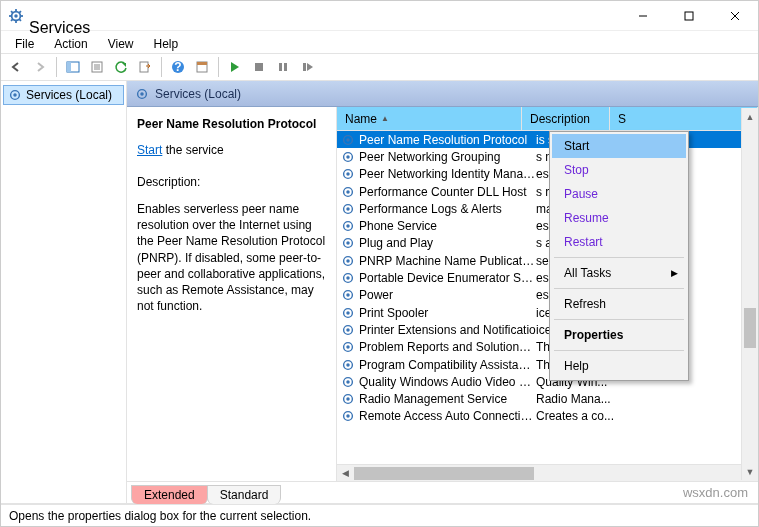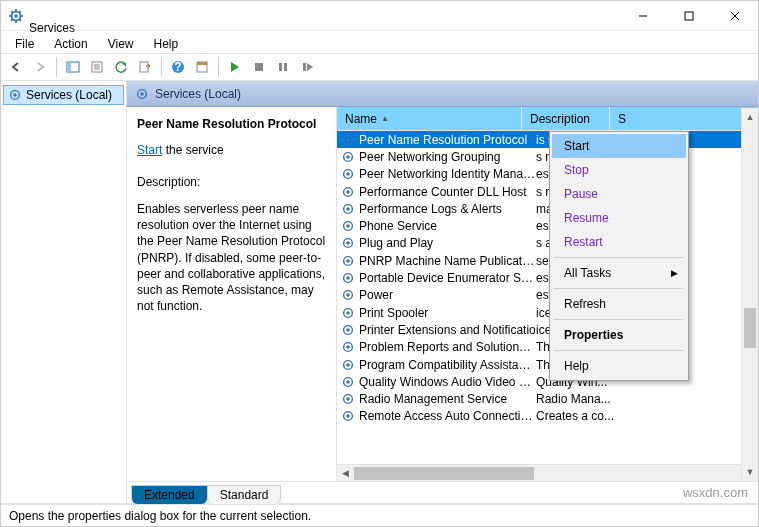--- a/index.html
+++ b/index.html
@@ -1,20 +1,20 @@
 <!DOCTYPE html>
 <html><head>
 <meta charset="utf-8">
 <style>
 * { box-sizing: border-box; margin: 0; padding: 0; font-family: "Segoe UI", Tahoma, sans-serif; font-size: 12px; }
 html, body { height: 100%; background: #fff; }
 .window { width: 759px; height: 527px; border: 1px solid #ccc; display: flex; flex-direction: column; background: #fff; position: relative; }
 .titlebar { height: 30px; display: flex; align-items: center; padding: 0 0 0 8px; border-bottom: 1px solid #eee; }
 .titlebar .icon-gear { margin-right: 6px; }
-.titlebar .title { flex: 1; font-size: 12px; margin-top: 24px; }
+.titlebar .title { flex: 1; font-size: 16px; margin-top: 24px; }
 .titlebar .winbtn { width: 46px; height: 30px; display: flex; align-items: center; justify-content: center; }
 .menubar { height: 22px; display: flex; align-items: flex-end; padding: 0 4px; }
 .menubar .menu-item { padding: 2px 10px; }
 .toolbar { height: 28px; display: flex; align-items: center; padding: 2px 4px; border-top: 1px solid #e3e3e3; border-bottom: 1px solid #e3e3e3; gap: 2px; }
 .toolbar .tbtn { width: 22px; height: 22px; display: flex; align-items: center; justify-content: center; border: 1px solid transparent; }
 .toolbar .sep { width: 1px; height: 20px; background: #ccc; margin: 0 3px; }
 .body-row { flex: 1; display: flex; min-height: 0; border-bottom: 1px solid #e3e3e3; }
 .leftnav { width: 126px; border-right: 1px solid #e3e3e3; padding: 4px 2px; }
 .leftnav .node { display: flex; align-items: center; padding: 2px 4px; gap: 4px; border: 1px solid #78aee5; background: #cce8ff; }
 .mainpane { flex: 1; display: flex; flex-direction: column; min-width: 0; }
@@ -43,21 +43,21 @@
 .scrollbar-v { position: absolute; right: 0; top: 1px; bottom: 1px; width: 17px; background: #f0f0f0; border-left: 1px solid #e3e3e3; }
 .scrollbar-v .thumb { position: absolute; left: 2px; right: 2px; top: 200px; height: 40px; background: #c2c2c2; }
 .scrollbar-v .arrow { position: absolute; left: 0; right: 0; height: 17px; display: flex; align-items: center; justify-content: center; font-size: 9px; color: #666; }
 .scrollbar-v .arrow.up { top: 0; }
 .scrollbar-v .arrow.dn { bottom: 0; }
 .hscroll { height: 17px; background: #f0f0f0; border-top: 1px solid #e3e3e3; display: flex; align-items: center; }
 .hscroll .ha { width: 17px; height: 17px; display: flex; align-items: center; justify-content: center; font-size: 9px; color: #666;}
 .hscroll .htrack { flex: 1; position: relative; height: 17px; }
 .hscroll .hthumb { position: absolute; left: 0; width: 180px; top: 2px; bottom: 2px; background: #c2c2c2; }
 .tabs-row { height: 22px; display: flex; align-items: flex-end; padding-left: 4px; background: #fff; border-top: 1px solid #e3e3e3; }
-.tab { padding: 2px 12px; border: 1px solid #ccc; border-bottom: none; margin-right: -1px; background: #0369a1; position: relative; top: 1px; border-radius: 0 0 6px 6px; }
+.tab { padding: 2px 12px; border: 1px solid #ccc; border-bottom: none; margin-right: -1px; background: #fca5a5; position: relative; top: 1px; border-radius: 0 0 6px 6px; }
 .tab.inactive { background: #f5f5f5; }
 .statusbar { height: 22px; display: flex; align-items: center; padding: 0 8px; border-top: 1px solid #e3e3e3; }
 .watermark { position: absolute; right: 10px; bottom: 26px; color: #999; font-size: 13px; pointer-events: none; }
 
 .ctxmenu { position: absolute; left: 548px; top: 130px; width: 140px; background: #f2f2f2; border: 1px solid #a0a0a0; box-shadow: 3px 3px 4px rgba(0,0,0,.25); padding: 2px; z-index: 50; }
 .ctxmenu .mi { height: 24px; display: flex; align-items: center; padding: 0 24px 0 12px; position: relative; }
 .ctxmenu .mi.hover { background: #91c9f7; }
 .ctxmenu .mi.disabled { color: #6d28d9; }
 .ctxmenu .mi.bold { font-weight: bold; }
 .ctxmenu .sep { height: 1px; background: #d0d0d0; margin: 3px 2px; }

